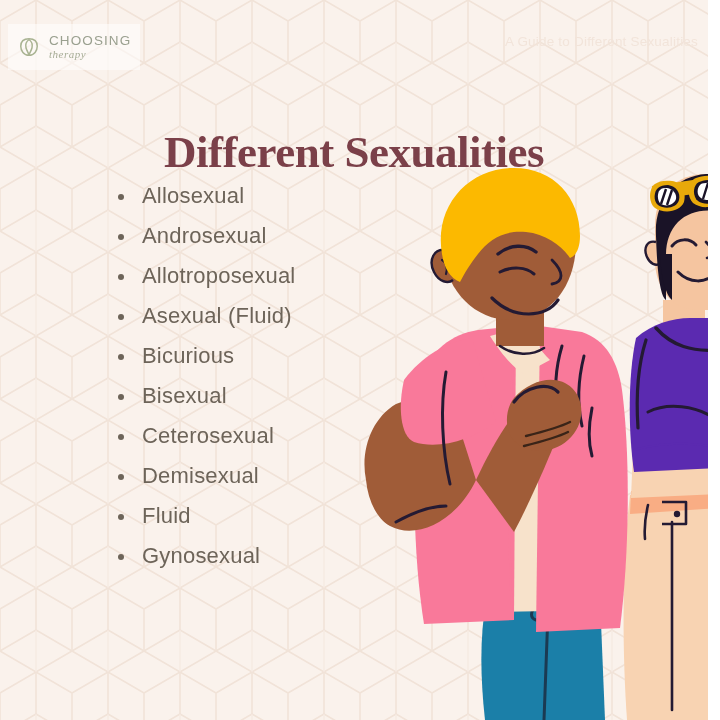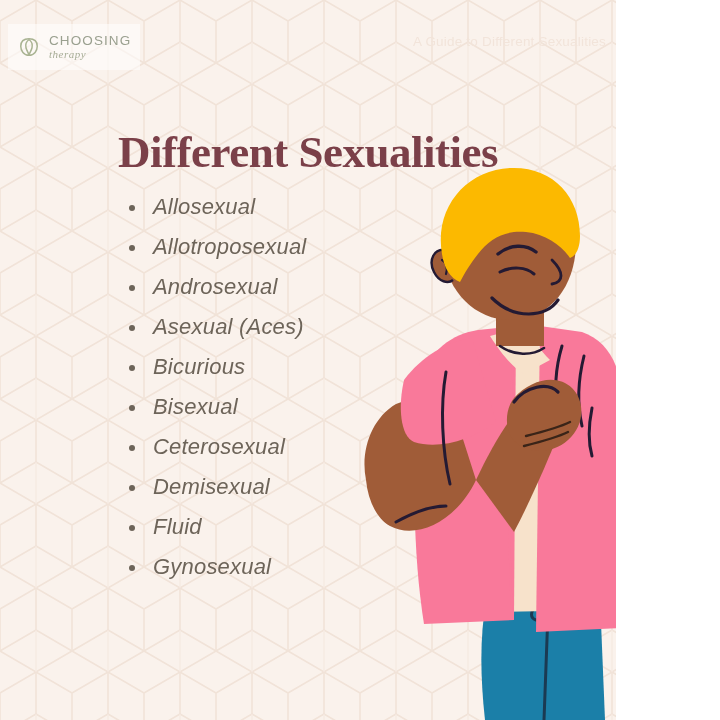--- a/index.html
+++ b/index.html
@@ -2,21 +2,21 @@
 <html><head>
 <meta charset="utf-8">
 <style>
   html, body {
     margin: 0;
     padding: 0;
     background: #ffffff;
   }
   #canvas {
     position: relative;
-    width: 616px;
+    width: 708px;
     height: 720px;
     overflow: hidden;
     background-color: #faf2ec;
     font-family: "Liberation Sans", sans-serif;
   }
 
   
   #bg-pattern {
     position: absolute;
     inset: 0;
@@ -86,25 +86,24 @@
     letter-spacing: -0.5px;
     color: #7b4049;
     z-index: 5;
   }
 
   
   #list {
     position: absolute;
     left: 116px;
     top: 176px;
-    margin: 11px;
+    margin: 0;
     padding: 0;
     list-style: none;
     z-index: 6;
-    font-style: italic;
   }
   #list li {
     position: relative;
     height: 40px;
     line-height: 40px;
     padding-left: 26px;
     font-size: 22px;
     color: #6d6459;
     letter-spacing: 0.2px;
     white-space: nowrap;
@@ -164,23 +163,23 @@
       <span id="logo-word-2">therapy</span>
     </div>
   </div>
 
   <div id="guide-caption">A Guide to Different Sexualities</div>
 
   <h1 id="page-title">Different Sexualities</h1>
 
   <ul id="list">
     <li>Allosexual</li>
+    <li>Androsexual</li>
     <li>Allotroposexual</li>
-    <li>Androsexual</li>
-    <li>Asexual (Aces)</li>
+    <li>Asexual (Fluid)</li>
     <li>Bicurious</li>
     <li>Bisexual</li>
     <li>Ceterosexual</li>
     <li>Demisexual</li>
     <li>Fluid</li>
     <li>Gynosexual</li>
   </ul>
 
   <svg id="illustration" viewBox="0 0 420 570" aria-hidden="true">
 

